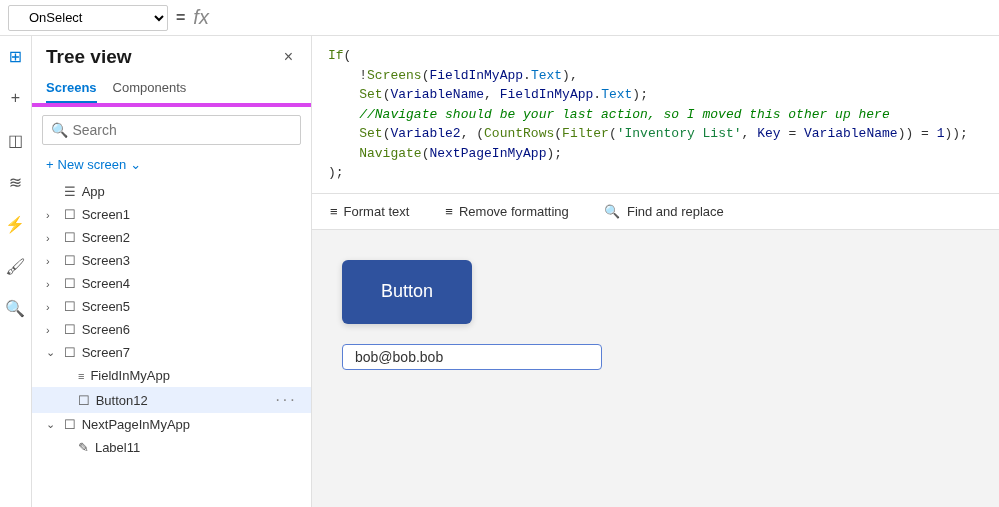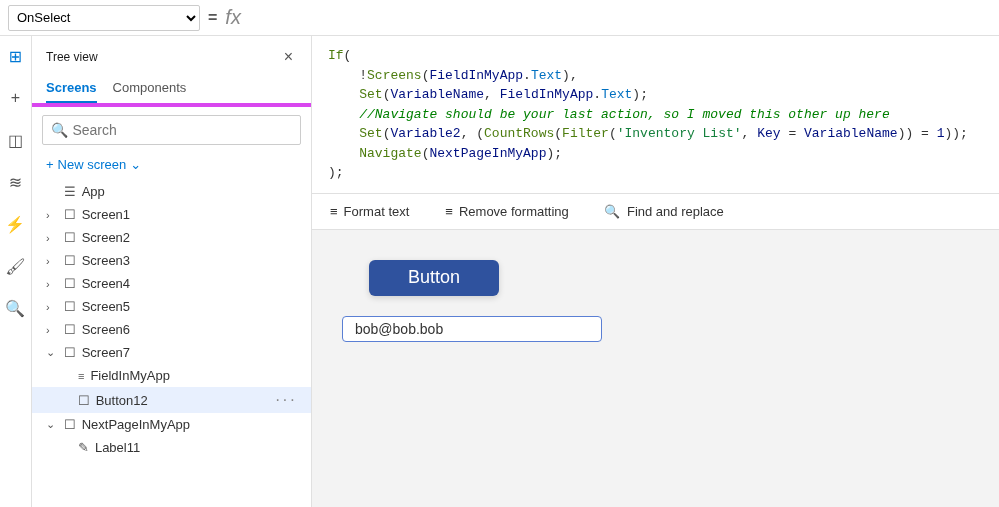--- a/index.html
+++ b/index.html
@@ -9,26 +9,26 @@
     .top-bar {
       display: flex;
       align-items: center;
       background: #fff;
       border-bottom: 1px solid #e0e0e0;
       height: 36px;
       padding: 0 8px;
       gap: 8px;
     }
     .top-bar-select {
-      width: 192px;
+      width: 160px;
       height: 26px;
       border: 1px solid #ccc;
       border-radius: 2px;
       font-size: 13px;
-      padding: 0 4px;
+      padding: 0 16px;
       background: #fff;
     }
     .top-bar-equals {
       font-size: 16px;
       color: #555;
       font-weight: bold;
     }
     .top-bar-fx {
       display: flex;
       align-items: center;
@@ -82,22 +82,22 @@
       flex-direction: column;
       overflow: hidden;
     }
     .tree-header {
       display: flex;
       align-items: center;
       justify-content: space-between;
       padding: 10px 14px 6px 14px;
     }
     .tree-title {
-      font-size: 12px;
-      font-weight: 400;
+      font-size: 19px;
+      font-weight: 700;
       color: #1a1a1a;
     }
     .tree-close {
       cursor: pointer;
       color: #555;
       font-size: 16px;
       padding: 2px 4px;
     }
     .tree-tabs {
       display: flex;
@@ -218,32 +218,31 @@
       background: #f3f3f3;
       padding: 30px;
       display: flex;
       flex-direction: column;
       gap: 20px;
       overflow: auto;
     }
 
     .button-control {
       width: 130px;
-      height: 36px;
+      height: 64px;
       background: #2f529e;
       border-radius: 6px;
       display: flex;
       align-items: center;
       justify-content: center;
       cursor: pointer;
       color: #fff;
       font-size: 18px;
       font-weight: 400;
       box-shadow: 0 2px 6px rgba(0,0,0,0.15);
-      margin-left: 27px;
     }
 
     .input-control {
       width: 260px;
       height: 26px;
       border: 1.5px solid #5a7fd4;
       border-radius: 4px;
       padding: 0 12px;
       font-size: 14px;
       color: #333;

